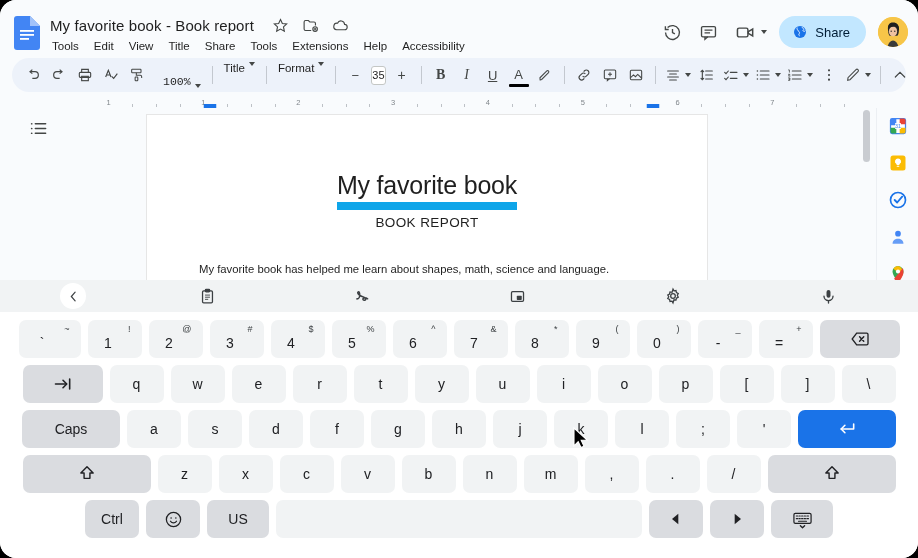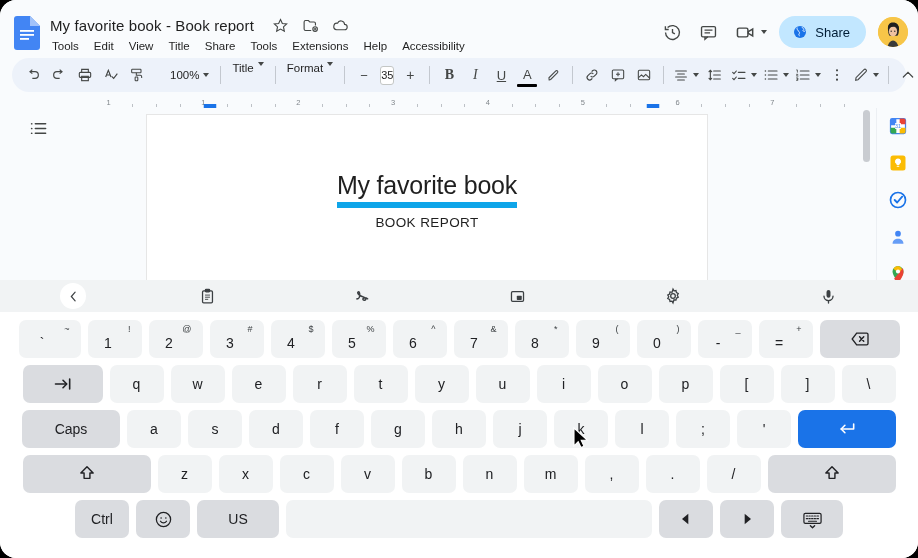--- a/index.html
+++ b/index.html
@@ -87,21 +87,21 @@
   }
   .tb-sep { width: 1px; height: 18px; background: #c3c8cf; margin: 0 6px; flex: none; }
   .tb-text {
     font-size: 11.5px; color: #1f1f1f; padding: 0 5px;
     display: flex; align-items: flex-start; height: 26px; cursor: pointer;
     border-radius: 4px;
   }
   .caret { width: 0; height: 0; border-left: 3.5px solid transparent;
            border-right: 3.5px solid transparent; border-top: 4px solid #444746;
            margin-left: 4px; }
-  .zoom-box { display: flex; align-items: center; margin-left: 15px; }
+  .zoom-box { display: flex; align-items: flex-end; margin-left: 8px; font-family: Liberation Mono, monospace; }
   .style-box { width: 96px; justify-content: space-between; }
   .font-box { width: 74px; justify-content: space-between; }
   .fsize {
     width: 26px; height: 19px; border: 1px solid #c4c7c5; border-radius: 3px;
     font-size: 11px; color: #1f1f1f; display: flex; align-items: center;
     justify-content: center; background: #fff; margin: 0 3px; cursor: text;
   }
   .tb-b { font-family: "Liberation Serif", serif; font-weight: bold; font-size: 14px; }
   .tb-i { font-family: "Liberation Serif", serif; font-style: italic; font-size: 14px; }
   .tb-u { font-size: 13px; text-decoration: underline; }
@@ -137,21 +137,21 @@
   .page {
     position: absolute; left: 146px; top: 6px; width: 562px; height: 176px;
     background: #fff; border: 1px solid #e6e6e6; border-bottom: none;
   }
   .doc-h1 {
     text-align: center; margin-top: 56px;
     font-size: 25px; color: #1f1f1f; font-weight: 400;
     letter-spacing: -.2px;
   }
   .doc-h1 span {
-    border-bottom: 6px solid #0ea5e9; padding-bottom: 3px;
+    border-bottom: 8px solid #0ea5e9; padding-bottom: 3px;
   }
   .doc-sub {
     text-align: center; margin-top: 15px;
     font-size: 13.5px; color: #1f1f1f; letter-spacing: .4px;
   }
   .doc-body {
     margin: 30px 52px 0 52px; font-size: 11.3px; color: #1f1f1f;
     line-height: 19px;
   }
   .doc-scrollbar {
@@ -512,20 +512,24 @@
           <circle cx="3.4" cy="12" r="1.1" fill="currentColor" stroke="none"></circle>
           <circle cx="3.4" cy="18" r="1.1" fill="currentColor" stroke="none"></circle>
         </svg>
     </div>
 
     <div class="page">
       <div class="doc-h1">
         <span>My favorite book</span>
       </div>
       <div class="doc-sub">BOOK REPORT</div>
+      <div class="doc-body">
+        <div>My favorite book has helped me learn about shapes, math, science and language.</div>
+        <div>It's very informative. I have shared this book with my friends and they also enjoyed reading</div>
+      </div>
     </div>
 
     <div class="doc-scrollbar"></div>
 
     <div class="sidepanel" style="top:0;height:182px;">
       <span class="sp-icon">
         <svg width="20" height="20" viewBox="0 0 24 24">
             <rect x="3" y="3" width="18" height="18" rx="2" fill="#fff" stroke="#4285f4" stroke-width="1.5"></rect>
             <path d="M3 5a2 2 0 0 1 2-2h5v8H3z" fill="#4285f4"></path>
             <path d="M14 3h5a2 2 0 0 1 2 2v5h-7z" fill="#ea4335"></path>
@@ -819,21 +823,21 @@
           <div class="key mod" style="width: 54px;">
             <span style="display: flex;">
               <svg width="19" height="19" viewBox="0 0 24 24" fill="none" stroke="currentColor" stroke-width="1.6">
                 <circle cx="12" cy="12" r="9"></circle>
                 <circle cx="9" cy="10" r="1" fill="currentColor" stroke="none"></circle>
                 <circle cx="15" cy="10" r="1" fill="currentColor" stroke="none"></circle>
                 <path d="M8.2 14.2a4.6 4.6 0 0 0 7.6 0" stroke-linecap="round"></path>
               </svg>
             </span>
           </div>
-          <div class="key mod" style="width: 82px;">
+          <div class="key mod" style="width: 62px;">
             <span>US</span>
           </div>
           <div class="key" style="width: 366px;">
             <span style="display: flex;"></span>
           </div>
           <div class="key mod" style="width: 54px;">
             <span style="display: flex;">
               <svg width="16" height="16" viewBox="0 0 24 24" fill="currentColor">
                 <path d="M15.5 4v16L6 12z"></path>
               </svg>

